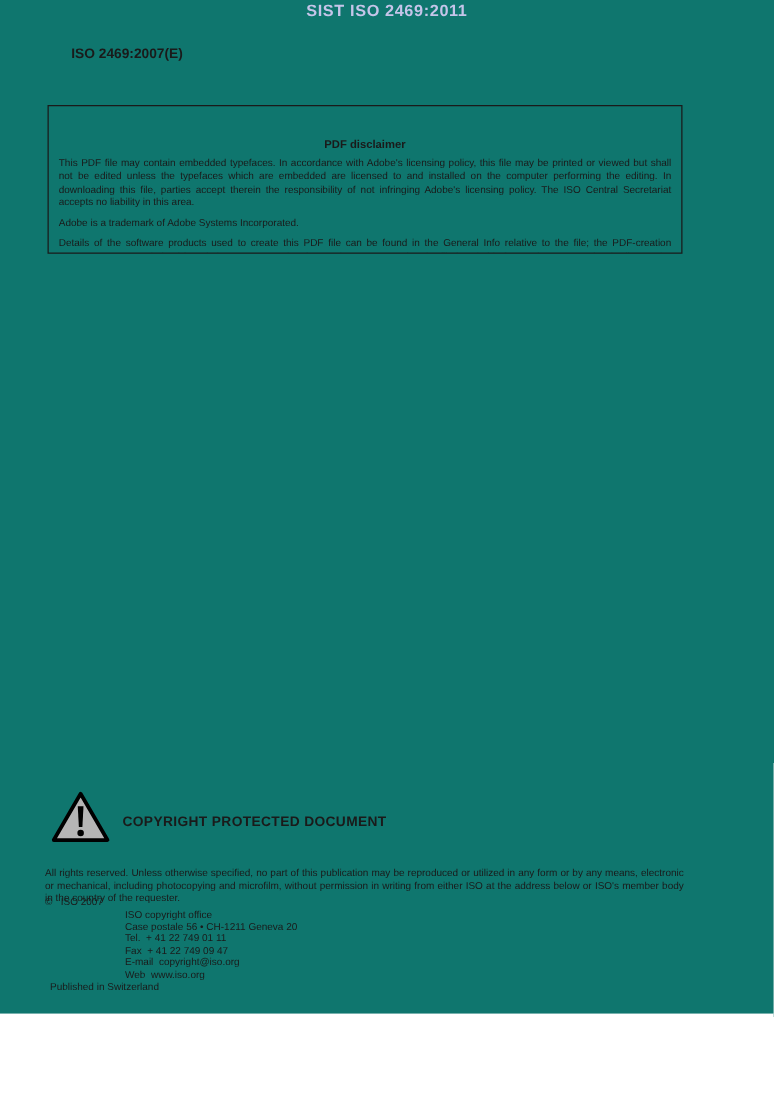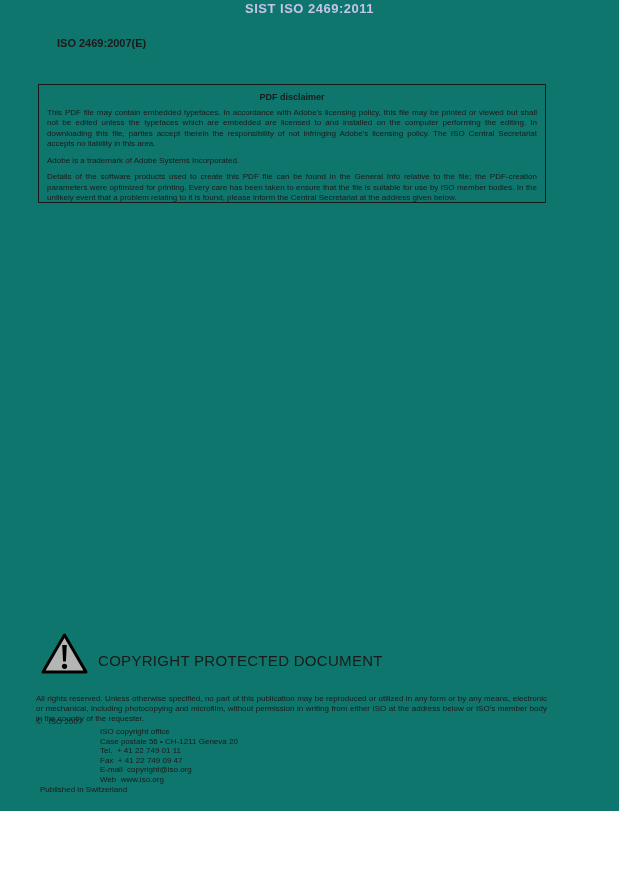--- a/index.html
+++ b/index.html
@@ -40,41 +40,41 @@
     border: 1px solid #1a1a1a;
     box-sizing: border-box;
     padding: 5px 8px 0 8px;
     overflow: hidden;
   }
   .disclaimer-title {
     font-size: 9px;
     font-weight: bold;
     text-align: center;
     line-height: 10px;
-    margin: 2px 0 6px 0;
+    margin: 20px 0 6px 0;
   }
   .disclaimer-p {
     font-size: 8px;
     line-height: 10.3px;
     text-align: justify;
     margin: 0 0 6.5px 0;
   }
   .copyright-head-row {
     position: absolute;
     left: 40px;
     top: 632px;
     height: 44px;
   }
   .warning-icon { position: absolute; left: 0; top: 0; }
   .copyright-heading {
     position: absolute;
     left: 58px;
     top: 20px;
-    font-size: 15px;
-    font-weight: normal;
+    font-size: 11px;
+    font-weight: bold;
     letter-spacing: 0.3px;
     white-space: nowrap;
   }
   .copyright-year {
     position: absolute;
     left: 36px;
     top: 681px;
     font-size: 8px;
     white-space: pre-wrap;
     margin-top: 36px;

